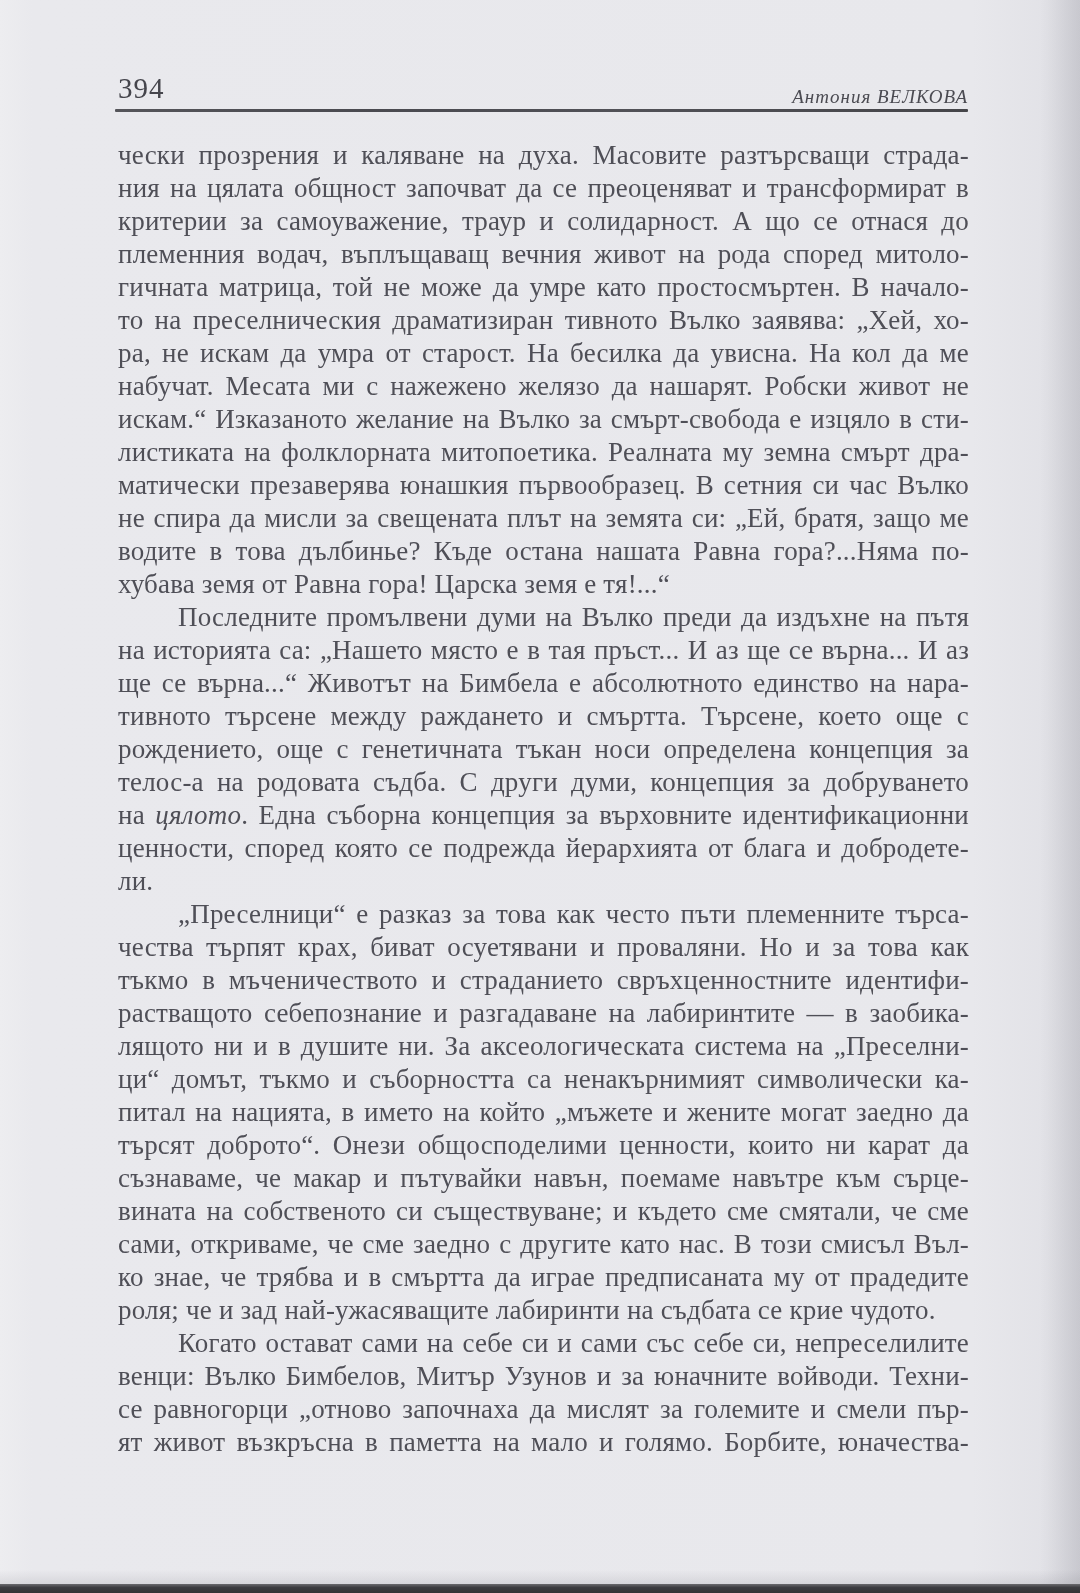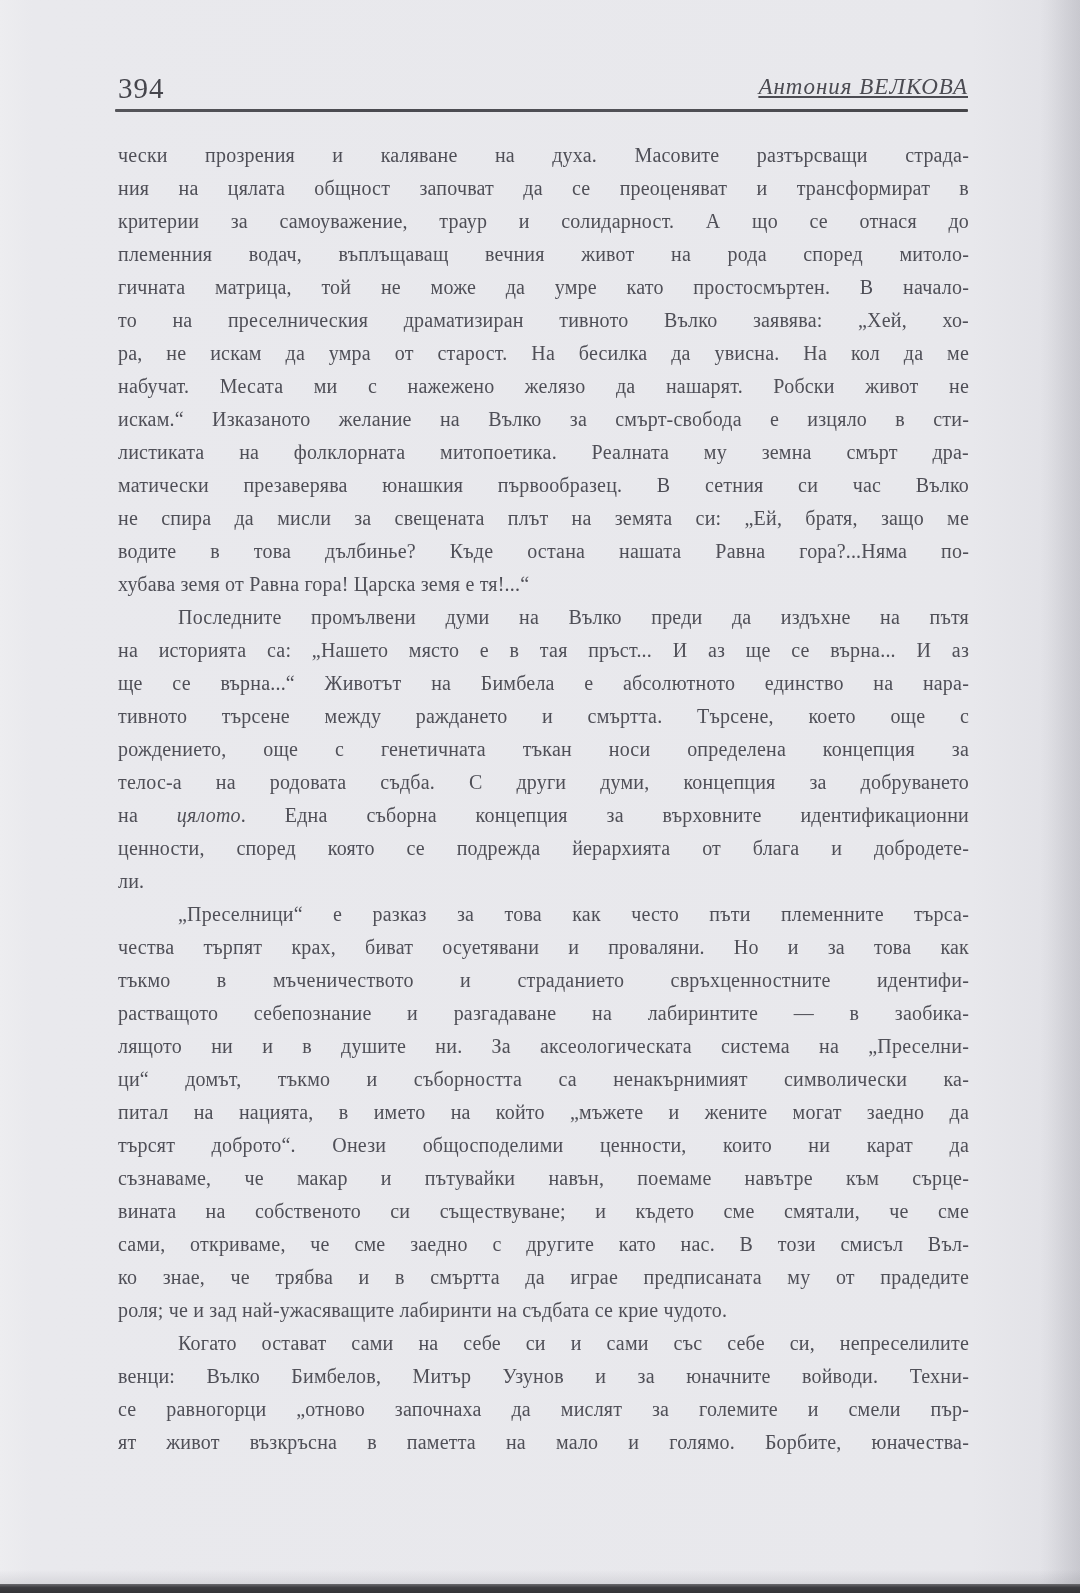--- a/index.html
+++ b/index.html
@@ -41,42 +41,41 @@
   }
   .page-number {
     position: absolute;
     left: 0; top: 0;
     font-size: 29px;
     letter-spacing: 1px;
     color: #45454c;
   }
   .running-head {
     position: absolute;
-    right: 0; top: 2px;
-    font-size: 23px;
+    right: 0; top: 14px;
+    font-size: 19px;
     font-style: italic;
     letter-spacing: 1px;
     color: #4b4b52;
-    text-decoration: underline;
   }
   .header-rule {
     position: absolute;
     top: 109px;
     left: 115px;
     right: 112px;
     height: 3px;
     background: linear-gradient(90deg, #55555a 0%, #4a4a50 30%, #515157 60%, #454549 100%);
     border-radius: 1px;
   }
   .body-text {
     position: absolute;
     top: 139px;
     left: 118px;
     width: 851px;
-    font-size: 20px;
+    font-size: 27px;
     color: #4f4f57;
   }
   .line {
     height: 33px;
     line-height: 33px;
     white-space: nowrap;
     text-align: justify;
     text-align-last: justify;
     text-justify: inter-word;
     letter-spacing: 0.2px;

